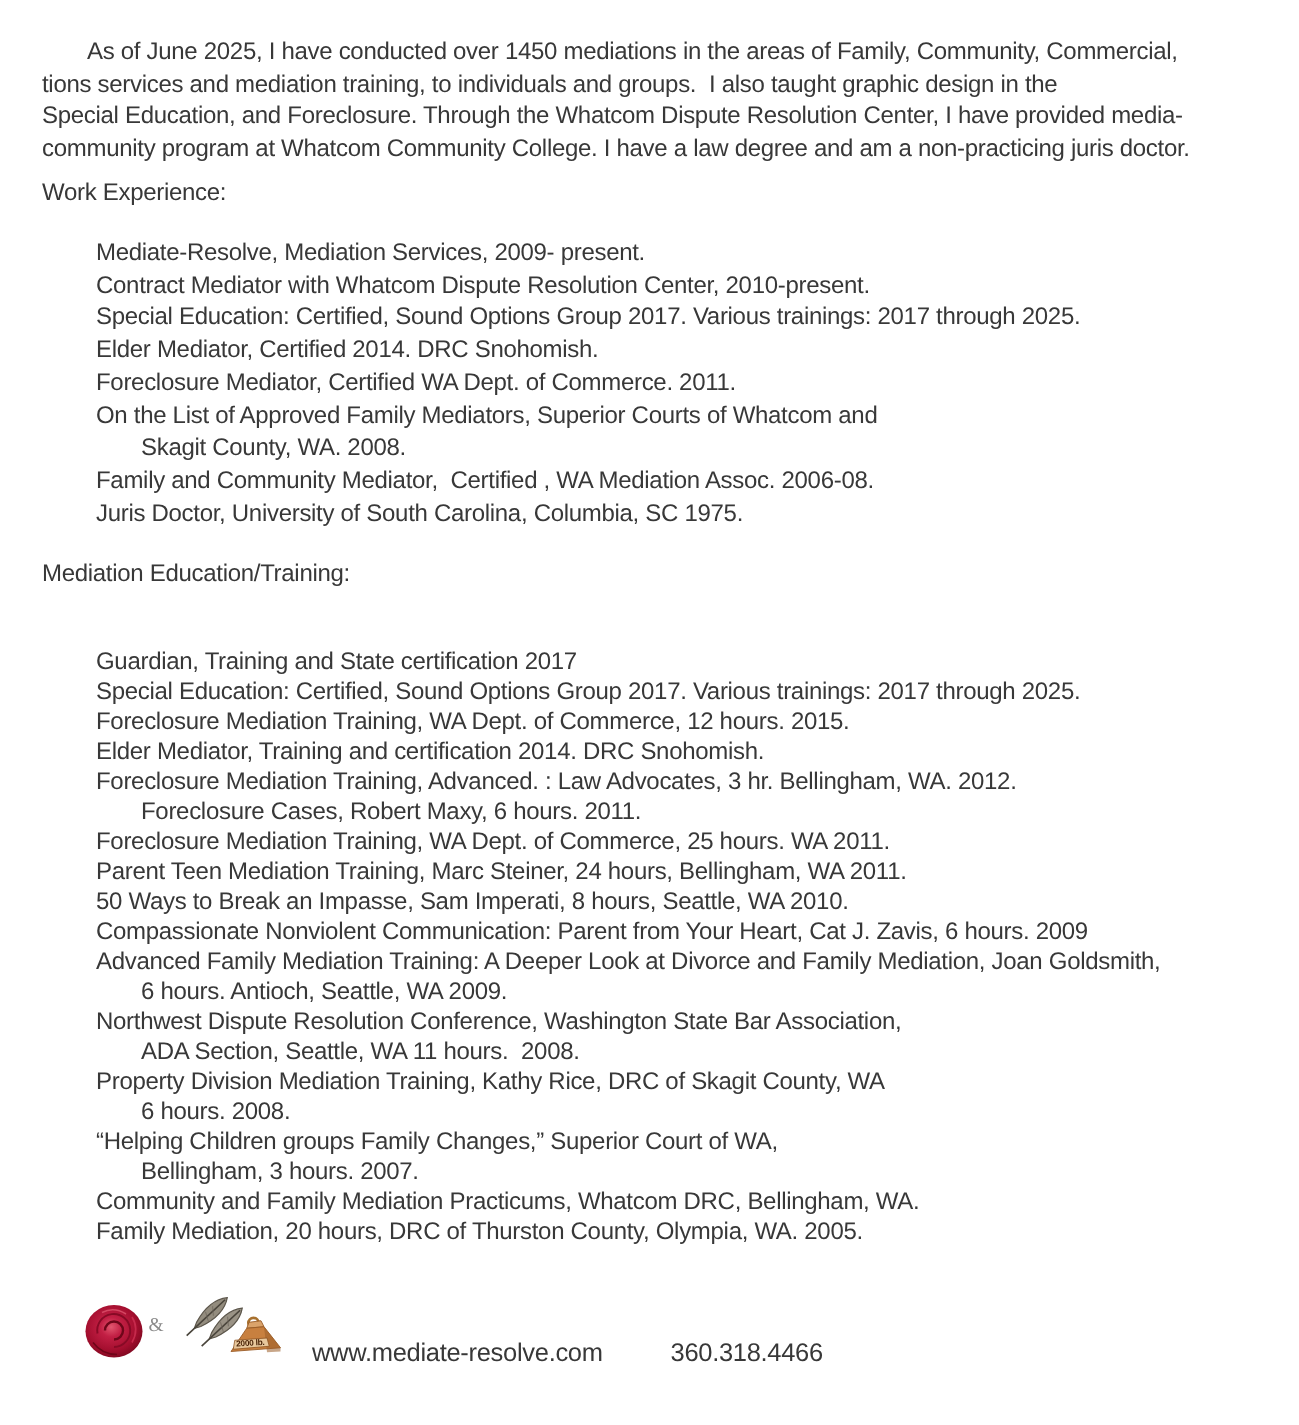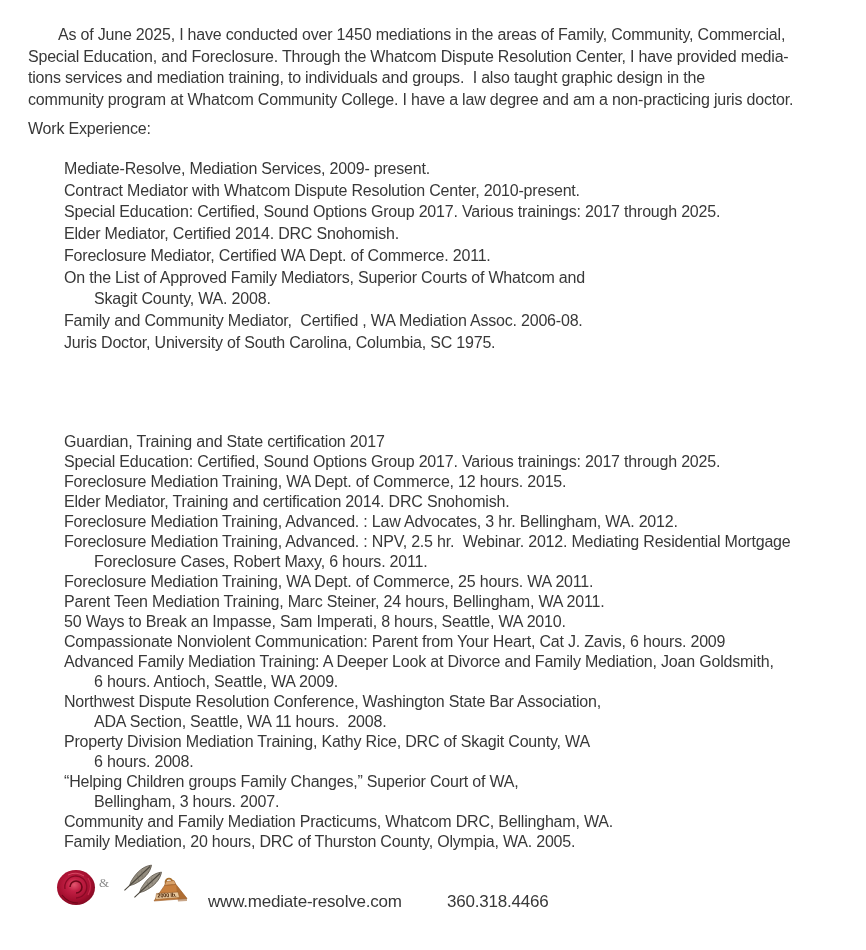--- a/index.html
+++ b/index.html
@@ -25,47 +25,47 @@
   #website { left:208px; top:892px; font-size:17px; line-height:20px;text-align:center; }
   #phone { left:447px; top:892px; font-size:17px; line-height:20px; }
 </style>
 </head>
 <body>
 
 <div class="doc">
 
   <div id="intro">
     <div class="line indent-first">As of June 2025, I have conducted over 1450 mediations in the areas of Family, Community, Commercial,</div>
+    <div class="line">tions services and mediation training, to individuals and groups.  I also taught graphic design in the</div>
     <div class="line">Special Education, and Foreclosure. Through the Whatcom Dispute Resolution Center, I have provided media-</div>
-    <div class="line">tions services and mediation training, to individuals and groups.  I also taught graphic design in the</div>
     <div class="line">community program at Whatcom Community College. I have a law degree and am a non-practicing juris doctor.</div>
   </div>
 
   <div id="work-heading" class="line">Work Experience:</div>
 
   <div id="work-list">
     <div class="line">Mediate-Resolve, Mediation Services, 2009- present.</div>
     <div class="line">Contract Mediator with Whatcom Dispute Resolution Center, 2010-present.</div>
     <div class="line">Special Education: Certified, Sound Options Group 2017. Various trainings: 2017 through 2025.</div>
     <div class="line">Elder Mediator, Certified 2014. DRC Snohomish.</div>
     <div class="line">Foreclosure Mediator, Certified WA Dept. of Commerce. 2011.</div>
     <div class="line">On the List of Approved Family Mediators, Superior Courts of Whatcom and</div>
     <div class="line l2">Skagit County, WA. 2008.</div>
     <div class="line">Family and Community Mediator,  Certified , WA Mediation Assoc. 2006-08.</div>
     <div class="line">Juris Doctor, University of South Carolina, Columbia, SC 1975.</div>
   </div>
 
+  <div id="edu-heading" class="line">Mediation Education/Training:</div>
 
   <div id="edu-list">
     <div class="line">Guardian, Training and State certification 2017</div>
     <div class="line">Special Education: Certified, Sound Options Group 2017. Various trainings: 2017 through 2025.</div>
     <div class="line">Foreclosure Mediation Training, WA Dept. of Commerce, 12 hours. 2015.</div>
     <div class="line">Elder Mediator, Training and certification 2014. DRC Snohomish.</div>
     <div class="line">Foreclosure Mediation Training, Advanced. : Law Advocates, 3 hr. Bellingham, WA. 2012.</div>
-    <div class="line">Foreclosure Mediation Training, Advanced. : NPV, 2.5 hr.  Webinar. 2012. Mediating Residential Mortgage</div>
     <div class="line l2">Foreclosure Cases, Robert Maxy, 6 hours. 2011.</div>
     <div class="line">Foreclosure Mediation Training, WA Dept. of Commerce, 25 hours. WA 2011.</div>
     <div class="line">Parent Teen Mediation Training, Marc Steiner, 24 hours, Bellingham, WA 2011.</div>
     <div class="line">50 Ways to Break an Impasse, Sam Imperati, 8 hours, Seattle, WA 2010.</div>
     <div class="line">Compassionate Nonviolent Communication: Parent from Your Heart, Cat J. Zavis, 6 hours. 2009</div>
     <div class="line">Advanced Family Mediation Training: A Deeper Look at Divorce and Family Mediation, Joan Goldsmith,</div>
     <div class="line l2">6 hours. Antioch, Seattle, WA 2009.</div>
     <div class="line">Northwest Dispute Resolution Conference, Washington State Bar Association,</div>
     <div class="line l2">ADA Section, Seattle, WA 11 hours.  2008.</div>
     <div class="line">Property Division Mediation Training, Kathy Rice, DRC of Skagit County, WA</div>

